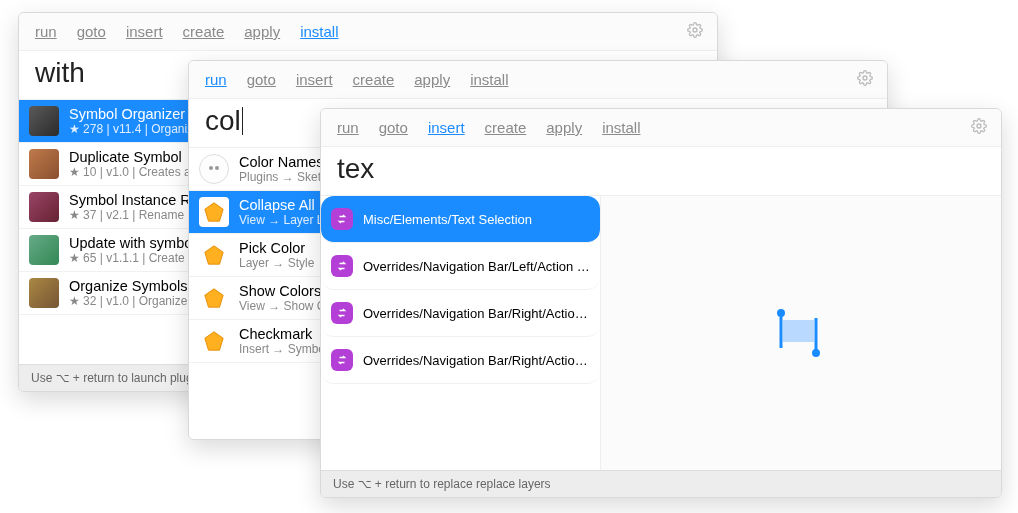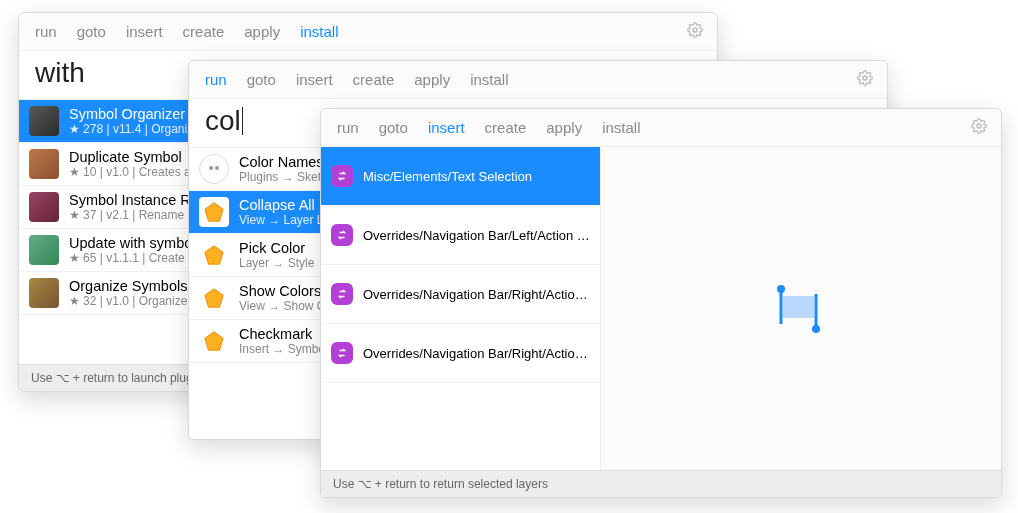--- a/index.html
+++ b/index.html
@@ -27,20 +27,21 @@
     padding: 10px 16px;
     gap: 20px;
     border-bottom: 1px solid #eee;
     background: #fbfbfb;
     position: relative;
   }
   .tab {
     font-size: 15px;
     color: #8a8a8a;
     cursor: pointer;
+    text-decoration: underline;
   }
   .tab.active { color: #1a8cff; }
   .gear {
     position: absolute;
     right: 14px;
     top: 50%;
     transform: translateY(-50%);
     color: #bbb;
     cursor: pointer;
   }
@@ -128,21 +129,21 @@
   }
   .split { display:flex; flex:1; overflow:hidden; }
   .leftcol { flex:0 0 280px; border-right:1px solid #eee; overflow:hidden;}
   .preview {
     flex:1;
     background:#fbfbfb;
     display:flex;
     align-items:center;
     justify-content:center;
   }
-  .row.small { padding:18px 10px; }
+  .row.small { padding:12px 10px;border-radius:13px; }
   .row.small .title { font-size:13px; font-weight:500; }
   
   #p1 { left:18px;  top:12px;  width:700px; height:380px; }
   #p2 { left:188px; top:60px;  width:700px; height:380px; }
   #p3 { left:320px; top:108px; width:682px; height:390px; }
 </style>
 </head>
 <body>
 
 <div class="panel" id="p1">
@@ -285,20 +286,23 @@
     <span class="tab">create</span>
     <span class="tab">apply</span>
     <span class="tab">install</span>
     <span class="gear">
       <svg width="16" height="16" viewBox="0 0 24 24" fill="none" stroke="currentColor" stroke-width="2">
           <circle cx="12" cy="12" r="3"></circle>
           <path d="M19.4 15a1.7 1.7 0 0 0 .34 1.87l.06.06a2 2 0 1 1-2.83 2.83l-.06-.06a1.7 1.7 0 0 0-1.87-.34 1.7 1.7 0 0 0-1 1.56V21a2 2 0 1 1-4 0v-.09a1.7 1.7 0 0 0-1-1.56 1.7 1.7 0 0 0-1.87.34l-.06.06a2 2 0 1 1-2.83-2.83l.06-.06a1.7 1.7 0 0 0 .34-1.87 1.7 1.7 0 0 0-1.56-1H3a2 2 0 1 1 0-4h.09a1.7 1.7 0 0 0 1.56-1 1.7 1.7 0 0 0-.34-1.87l-.06-.06a2 2 0 1 1 2.83-2.83l.06.06a1.7 1.7 0 0 0 1.87.34H9a1.7 1.7 0 0 0 1-1.56V3a2 2 0 1 1 4 0v.09a1.7 1.7 0 0 0 1 1.56 1.7 1.7 0 0 0 1.87-.34l.06-.06a2 2 0 1 1 2.83 2.83l-.06.06a1.7 1.7 0 0 0-.34 1.87V9a1.7 1.7 0 0 0 1.56 1H21a2 2 0 1 1 0 4h-.09a1.7 1.7 0 0 0-1.56 1z"></path>
         </svg>
     </span>
   </div>
+  <div class="search">
+      <span>tex</span>
+    </div>
   <div class="split">
     <div class="leftcol" id="list3">
         <div class="row small sel">
           <div class="thumb purple">
             <svg width="12" height="12" viewBox="0 0 24 24" fill="none" stroke="white" stroke-width="3">
               <path d="M7 7h10l-3-3M17 17H7l3 3"></path>
             </svg>
           </div>
           <div class="rowtext">
             <div class="title">Misc/Elements/Text Selection</div>
@@ -338,14 +342,14 @@
     <div class="preview">
       <svg width="60" height="50">
         <line x1="10" y1="5" x2="10" y2="40" stroke="#1a8cff" stroke-width="3"></line>
         <circle cx="10" cy="5" r="4" fill="#1a8cff"></circle>
         <line x1="45" y1="10" x2="45" y2="45" stroke="#1a8cff" stroke-width="3"></line>
         <circle cx="45" cy="45" r="4" fill="#1a8cff"></circle>
         <rect x="12" y="12" width="31" height="22" fill="#b9d9ff"></rect>
       </svg>
     </div>
   </div>
-  <div class="footer">Use ⌥ + return to return selected layers</div>
+  <div class="footer">Use ⌥ + return to replace replace layers</div>
 </div>
 
 </body></html>

